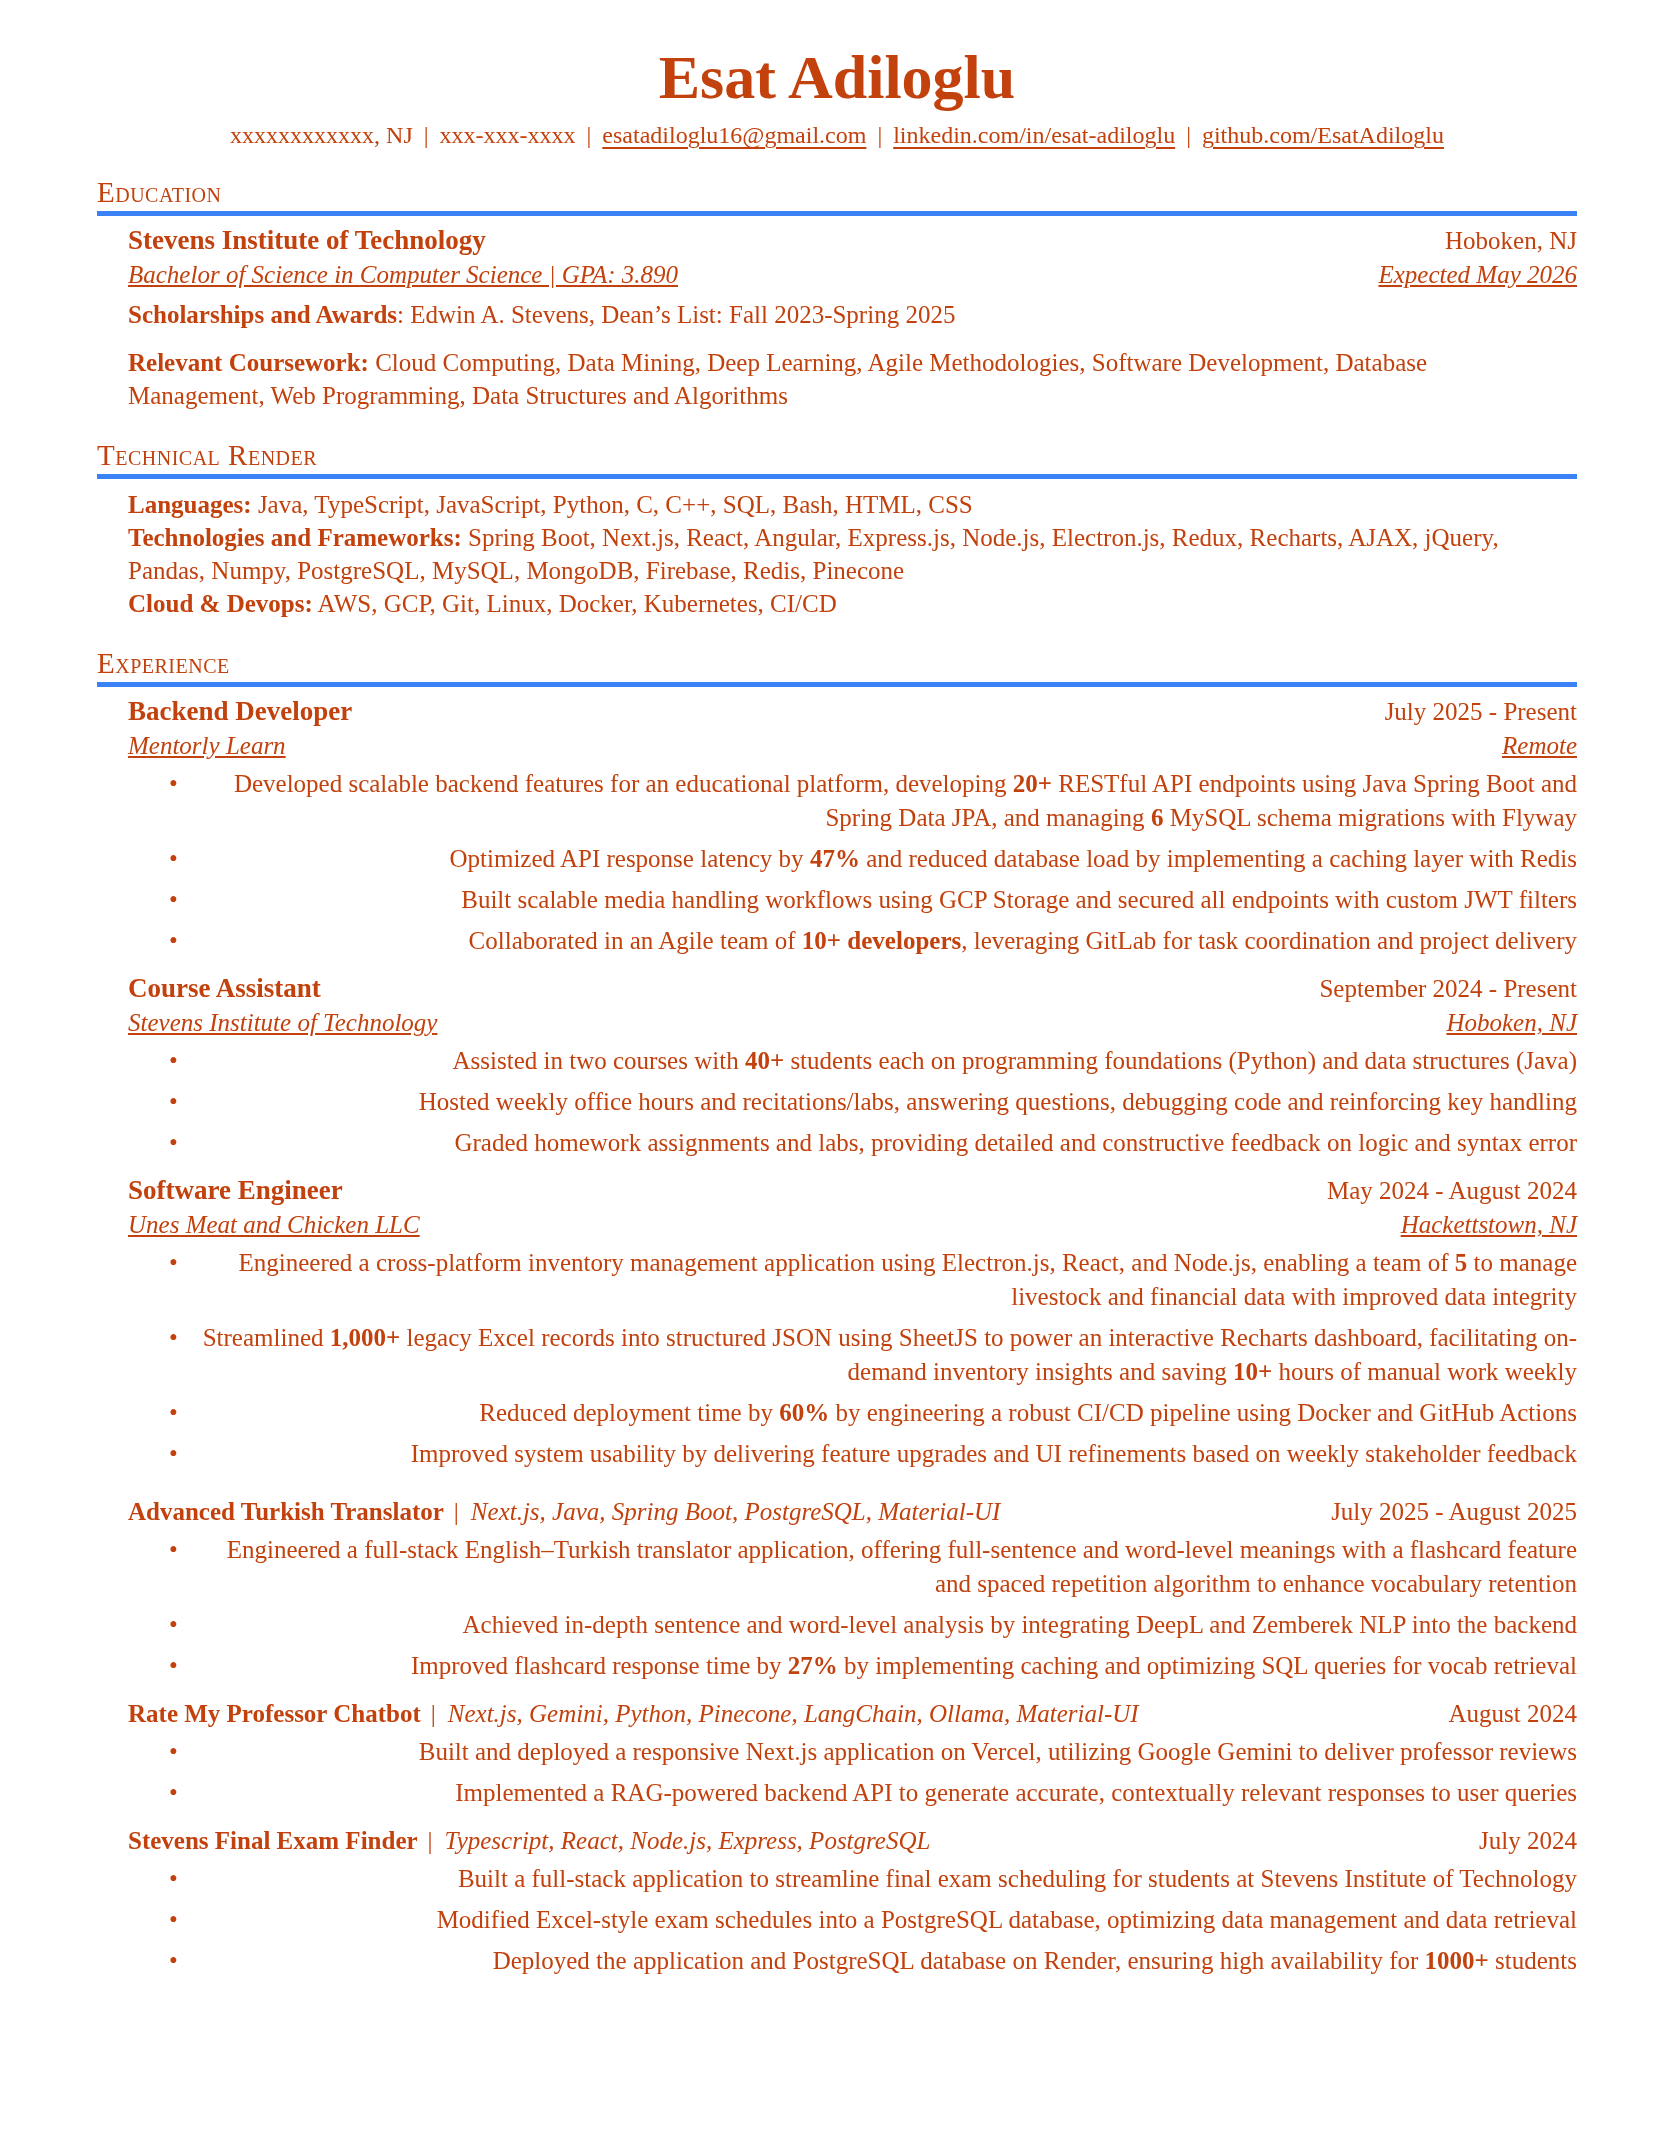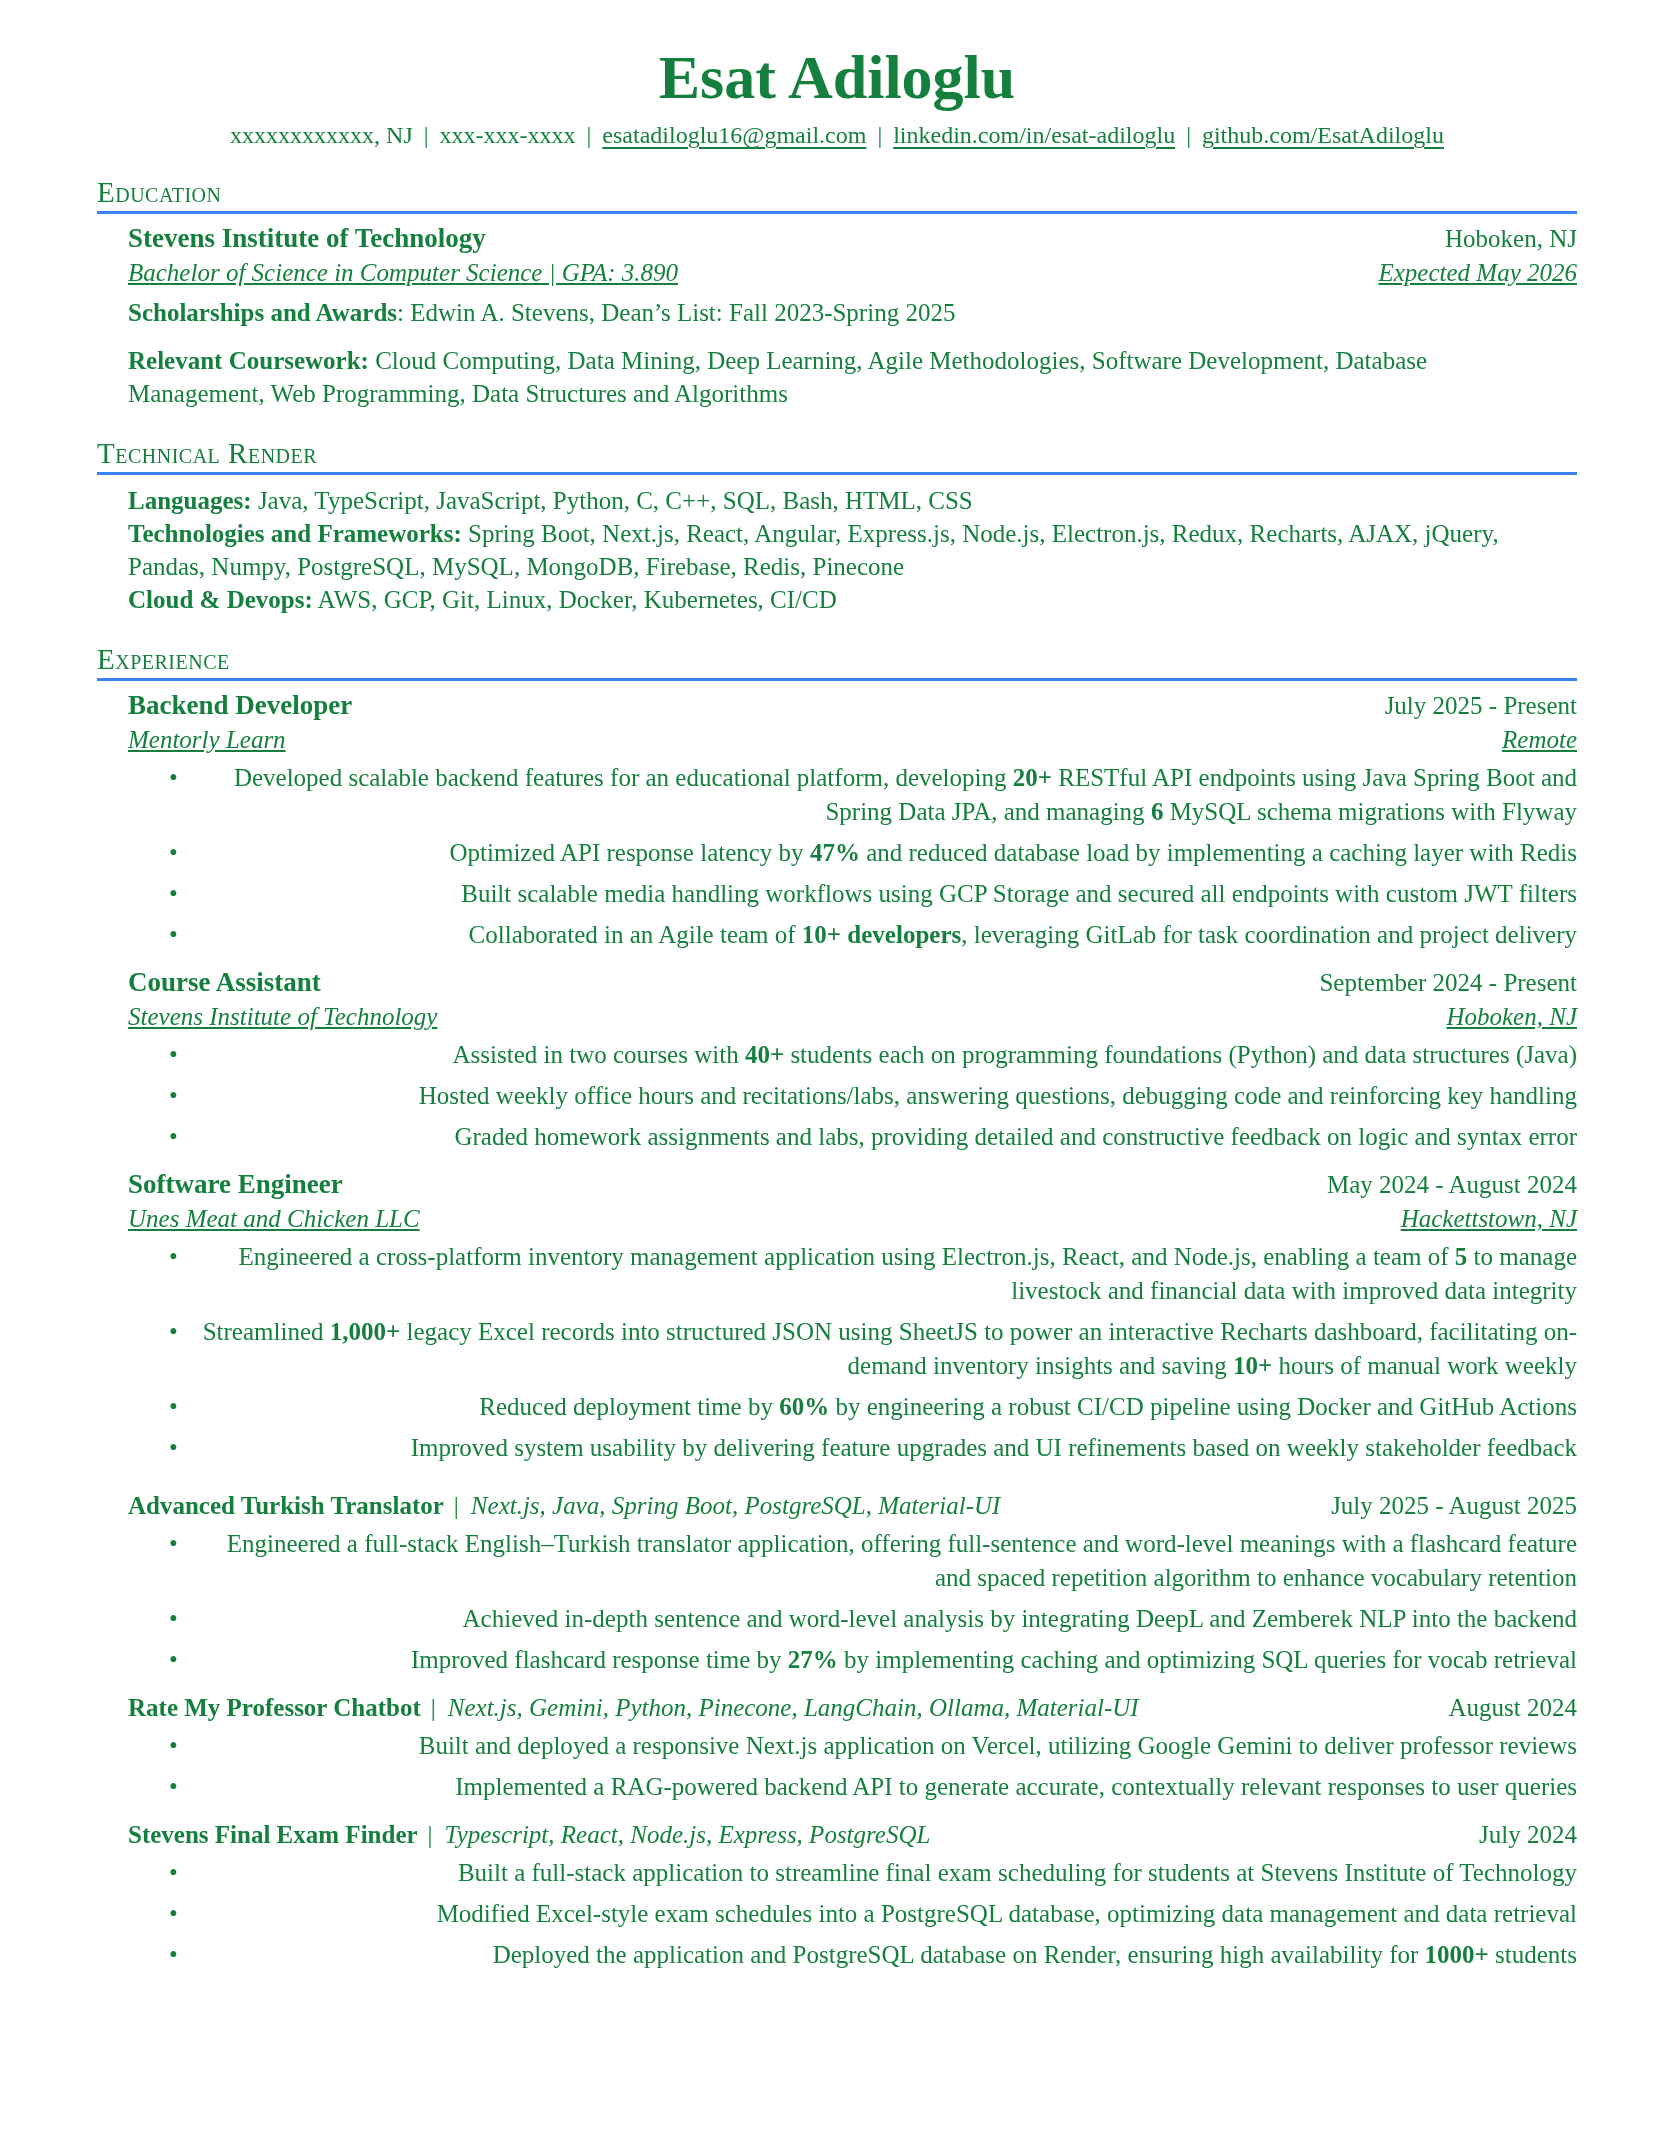--- a/index.html
+++ b/index.html
@@ -1,29 +1,29 @@
 <!DOCTYPE html>
 <html><head>
 <meta charset="utf-8">
 <style>
   html,body{margin:0;padding:0;background:#ffffff;}
   .page{
     width:1664px;height:2152px;box-sizing:border-box;
     padding:46px 87px 0 97px;
     font-family:"Liberation Serif","DejaVu Serif",serif;
-    font-size:25px;color:#15803d;overflow:hidden;background:#ffffff;
+    font-size:25px;color:#c2410c;overflow:hidden;background:#ffffff;
   }
   .name{font-size:62px;font-weight:700;text-align:center;margin:0;line-height:1.02;}
   .contact{text-align:center;margin-top:13px;font-size:24px;white-space:nowrap;}
   .contact .sep{margin:0 11px;}
   .link{text-decoration:underline;text-underline-offset:4px;cursor:pointer;text-align:center;}
   .section{margin-top:27px;}
   .section-title{
     font-size:29px;font-weight:400;font-variant:small-caps;letter-spacing:.5px;
-    margin:0 0 9px 0;padding-bottom:2px;border-bottom:3px solid #3b82f6;
+    margin:0 0 9px 0;padding-bottom:2px;border-bottom:5px solid #3b82f6;
   }
   .indent{margin-left:31px;}
   .row{display:flex;justify-content:space-between;align-items:baseline;}
   .bold-lg{font-weight:700;font-size:27px;}
   .italic{font-style:italic;text-decoration:underline;}
   .sub{margin-top:5px;}
   .line{margin:9px 14px 0 0;line-height:33px;}
   .coursework{margin-top:15px;}
   .skills-line{margin:0;line-height:33px;}
   .bullets{margin-top:7px;}

